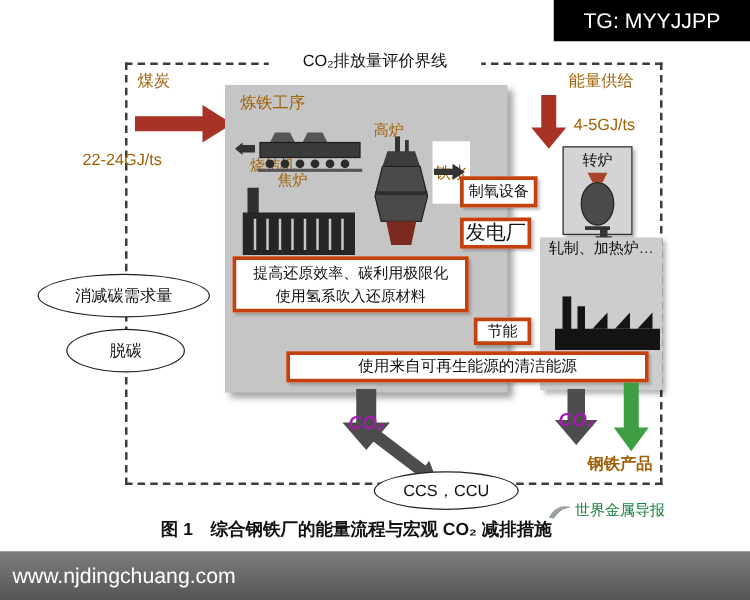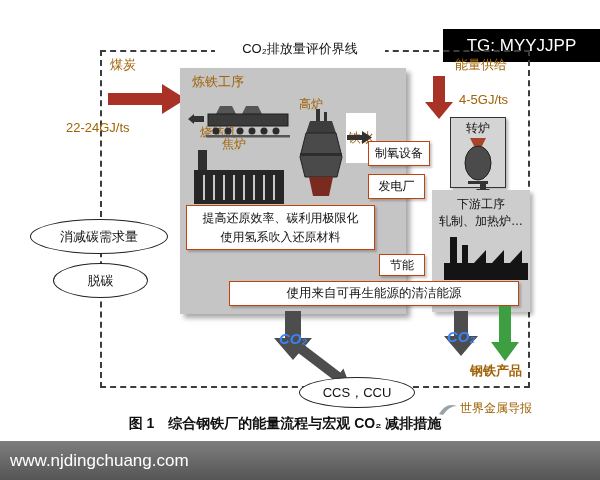--- a/index.html
+++ b/index.html
@@ -1,34 +1,34 @@
 <!DOCTYPE html>
 <html><head>
 <meta charset="utf-8">
 <style>
   html,body{margin:0;padding:0;background:#fff;}
   #canvas{position:relative;width:600px;height:480px;background:#ffffff;overflow:hidden;
     font-family:"Liberation Sans","DejaVu Sans",sans-serif;color:#111;}
   .abs{position:absolute;}
   .lbl{position:absolute;font-size:13px;white-space:nowrap;color:#a16207;}
-  .box{position:absolute;background:#fff;border:1px solid #c2410c;box-sizing:border-box;
+  .box{position:absolute;background:#fff;border:3px solid #c2410c;box-sizing:border-box;
     display:flex;align-items:center;justify-content:center;text-align:center;
     box-shadow:2px 2px 2px rgba(0,0,0,.22);}
   .oval{position:absolute;background:#fff;border:1px solid #222;border-radius:50%;
     box-sizing:border-box;display:flex;align-items:center;justify-content:center;
     white-space:nowrap;}
-  .co2{position:absolute;color:#3b82f6;font-weight:bold;font-style:italic;
+  .co2{position:absolute;color:#a21caf;font-weight:bold;font-style:italic;
     font-size:15px;text-align:center;}
 </style>
 </head>
 <body>
 
 <div id="canvas">
 
-  <div class="abs" style="left:443px;top:0;width:157px;height:33px;background:#000;color:#fff;font-size:17px;line-height:33px;text-align:center;margin-top:29px;">TG: MYYJJPP</div>
+  <div class="abs" style="left:443px;top:0;width:157px;height:33px;background:#000;color:#fff;font-size:17px;line-height:33px;text-align:center;">TG: MYYJJPP</div>
 
   <div class="abs" style="left:100px;top:50px;width:430px;height:338px;border:2px dashed #3c3c3c;box-sizing:border-box;"></div>
   <div class="abs" style="left:215px;top:39px;width:170px;height:20px;background:#fff;font-size:13px;line-height:20px;text-align:center;">CO₂排放量评价界线</div>
 
   <div class="lbl" style="left:110px;top:56px;">煤炭</div>
   <svg class="abs" style="left:108px;top:80px;" width="80" height="38" viewBox="0 0 80 38">
     <polygon points="0,13 54,13 54,4 78,19 54,34 54,25 0,25" fill="#a93226"></polygon>
   </svg>
   <div class="lbl" style="left:66px;top:120px;">22-24GJ/ts</div>
 
@@ -77,42 +77,41 @@
         <line x1="80" y1="25" x2="80" y2="50"></line>
     </g>
   </svg>
 
   <div class="lbl" style="left:346px;top:113px;background:#fff;padding:16px 2px;">铁水</div>
   <svg class="abs" style="left:347px;top:131px;" width="26" height="13" viewBox="0 0 26 13">
     <polygon points="0,4 15,4 15,0 25,6.5 15,13 15,9 0,9" fill="#333"></polygon>
   </svg>
 
   <div class="box" style="left:368px;top:141px;width:62px;height:25px;font-size:12px;">制氧设备</div>
-  <div class="box" style="left:368px;top:174px;width:57px;height:25px;font-size:12px;">发电厂</div>
+  <div class="box" style="left:368px;top:174px;width:57px;height:25px;font-size:16px;">发电厂</div>
 
   <div class="lbl" style="left:455px;top:56px;">能量供给</div>
   <svg class="abs" style="left:424px;top:76px;" width="30" height="44" viewBox="0 0 30 44">
     <polygon points="9,0 21,0 21,26 29,26 15,43 1,26 9,26" fill="#a93226"></polygon>
   </svg>
   <div class="lbl" style="left:459px;top:92px;">4-5GJ/ts</div>
 
   <div class="abs" style="left:450px;top:117px;width:56px;height:71px;background:#d4d4d4;border:1px solid #333;box-sizing:border-box;box-shadow:2px 2px 3px rgba(0,0,0,.3);">
     <div style="text-align:center;font-size:12px;margin-top:2px;">转炉</div>
     <svg style="display:block;margin:1px auto 0;" width="40" height="48" viewBox="0 0 40 48">
       <polygon points="12,0 28,0 24,8 16,8" fill="#a8432c"></polygon>
       <ellipse cx="20" cy="25" rx="13" ry="17" fill="#4b4b4b" stroke="#222"></ellipse>
       <rect x="10" y="43" width="20" height="3" fill="#333"></rect>
     </svg>
   </div>
   <svg class="abs" style="left:476px;top:184px;" width="14" height="13" viewBox="0 0 14 13">
     <polygon points="4,0 10,0 10,5 14,5 7,12 0,5 4,5" fill="#333"></polygon>
   </svg>
 
   <div class="abs" style="left:432px;top:190px;width:98px;height:122px;background:#cdcdcd;box-shadow:3px 3px 4px rgba(0,0,0,.3);">
-    <div style="text-align:center;font-size:12px;margin-top:6px;">下游工序</div>
     <div style="text-align:center;font-size:12px;">轧制、加热炉…</div>
   </div>
   <svg class="abs" style="left:444px;top:237px;" width="86" height="44" viewBox="0 0 86 44">
     <rect x="6" y="0" width="7" height="28" fill="#141414"></rect>
     <rect x="18" y="8" width="6" height="20" fill="#141414"></rect>
     <rect x="0" y="26" width="84" height="17" fill="#141414"></rect>
     <polygon points="30,26 42,13 42,26" fill="#141414"></polygon>
     <polygon points="48,26 60,13 60,26" fill="#141414"></polygon>
     <polygon points="66,26 78,13 78,26" fill="#141414"></polygon>
   </svg>
@@ -144,21 +143,21 @@
 
   <svg class="abs" style="left:297px;top:344px;" width="56" height="44" viewBox="0 0 56 44">
     <polygon points="6,0 43.4,28.4 46.4,24.5 53,42 34.4,40.3 37.4,36.4 0,8" fill="#4d4d4d"></polygon>
   </svg>
   <div class="oval" style="left:299px;top:377px;width:116px;height:31px;font-size:13px;">CCS，CCU</div>
 
   <div class="abs" style="left:438px;top:400px;display:flex;align-items:center;gap:2px;">
     <svg width="20" height="16" viewBox="0 0 20 16">
       <path d="M1,13 Q8,1 19,5 Q11,5 5,14 Z" fill="#9aa2a6"></path>
     </svg>
-    <span style="font-size:12px;color:#a16207;">世界金属导报</span>
+    <span style="font-size:12px;color:#15803d;">世界金属导报</span>
   </div>
   <div class="abs" style="left:70px;top:415px;width:430px;text-align:center;font-size:14px;font-weight:bold;">图 1　综合钢铁厂的能量流程与宏观 CO₂ 减排措施</div>
 
   <div class="abs" style="left:0;top:441px;width:600px;height:39px;background:linear-gradient(180deg,#7e7e7e,#555);color:#fff;font-size:17px;line-height:39px;padding-left:10px;box-sizing:border-box;">
     <span>www.njdingchuang.com</span>
   </div>
 
 </div>
 
 </body></html>

